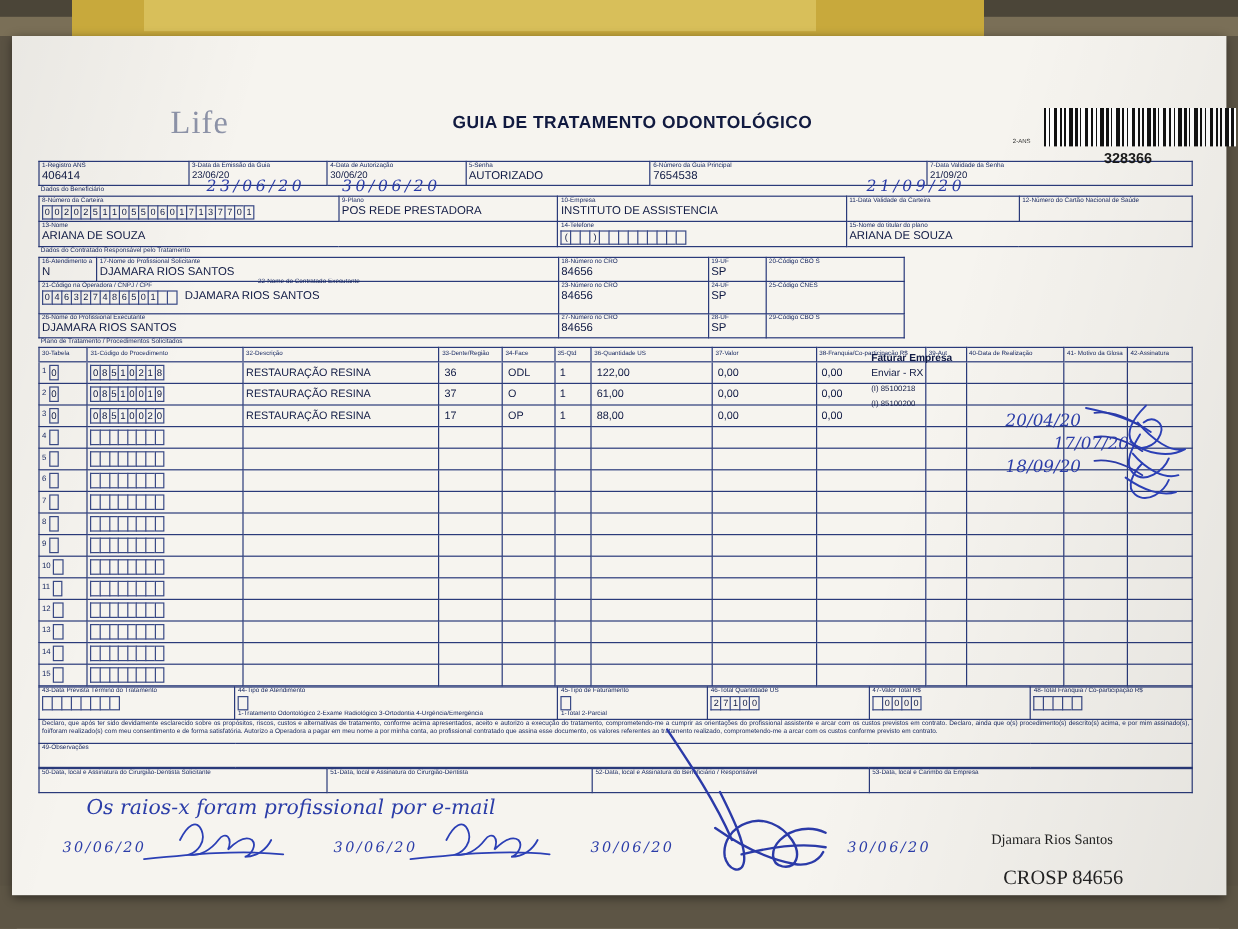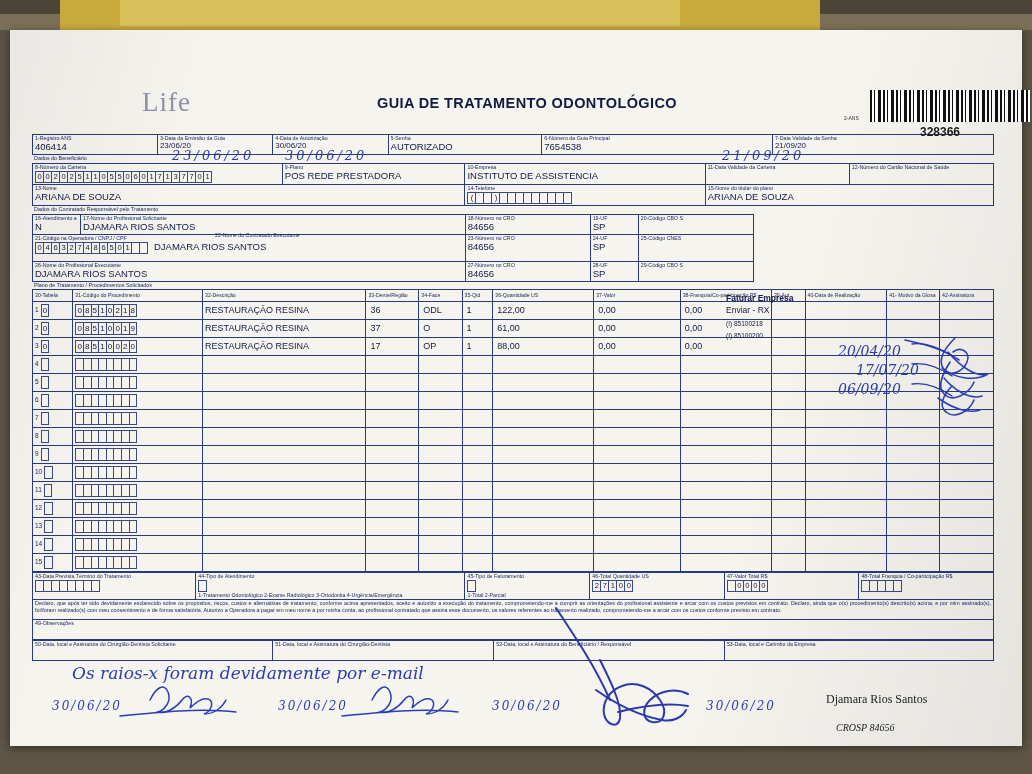--- a/index.html
+++ b/index.html
@@ -952,32 +952,32 @@
     <span style="font-size:6.5px">(I) 85100218</span><br>
     <span style="font-size:6.5px">(I) 85100200</span>
   </div>
 </div>
 
 <div class="hand" style="left:172px;top:148px;font-size:13px;letter-spacing:3px;">23/06/20</div>
 <div class="hand" style="left:285px;top:148px;font-size:13px;letter-spacing:3px;">30/06/20</div>
 <div class="hand" style="left:722px;top:148px;font-size:13px;letter-spacing:3px;">21/09/20</div>
 
 <div class="hand" style="left:838px;top:343px;font-size:14px;">20/04/20</div>
-<div class="hand" style="left:856px;top:362px;font-size:14px;text-align:right;">17/07/20</div>
-<div class="hand" style="left:838px;top:381px;font-size:14px;">06/09/20</div>
-
-<div class="hand" style="left:72px;top:663px;font-size:17px;">Os raios-x foram devidamente por e-mail</div>
+<div class="hand" style="left:878px;top:362px;font-size:14px;text-align:right;">17/07/20</div>
+<div class="hand" style="left:838px;top:381px;font-size:14px;">18/09/20</div>
+
+<div class="hand" style="left:72px;top:663px;font-size:17px;">Os raios-x foram profissional por e-mail</div>
 
 <div class="hand" style="left:52px;top:699px;font-size:12px;letter-spacing:2px;">30/06/20</div>
 <div class="hand" style="left:278px;top:699px;font-size:12px;letter-spacing:2px;">30/06/20</div>
 <div class="hand" style="left:492px;top:699px;font-size:12px;letter-spacing:2px;">30/06/20</div>
 <div class="hand" style="left:706px;top:699px;font-size:12px;letter-spacing:2px;">30/06/20</div>
 
 <div style="position:absolute;left:826px;top:692px;font-size:12px;color:#222;font-family:'Liberation Serif',serif;">Djamara Rios Santos</div>
-<div style="position:absolute;left:836px;top:722px;font-size:10px;color:#222;font-family:'Liberation Serif',serif;font-style:italic;">CROSP 84656</div>
+<div style="position:absolute;left:836px;top:722px;font-size:17px;color:#222;font-family:'Liberation Serif',serif;">CROSP 84656</div>
 
 <svg class="ink">
   <g fill="none" stroke="#2b3fb5" stroke-width="1.6" stroke-linecap="round">
     <path d="M955 338 c-8 8 -18 20 -12 30 6 10 20 4 24 -6 4 -10 -6 -16 -14 -10"></path>
     <path d="M948 352 c12 14 28 26 40 22 -14 8 -34 4 -46 -6"></path>
     <path d="M950 362 c-6 10 -14 24 -6 32 10 10 26 -2 30 -12"></path>
     <path d="M944 378 c10 12 26 22 38 18"></path>
     <path d="M952 386 c-8 8 -14 20 -6 26 10 8 24 -2 28 -12"></path>
     <path d="M938 398 c14 10 30 16 42 12"></path>
     <path d="M905 340 c20 4 40 10 54 20"></path>

